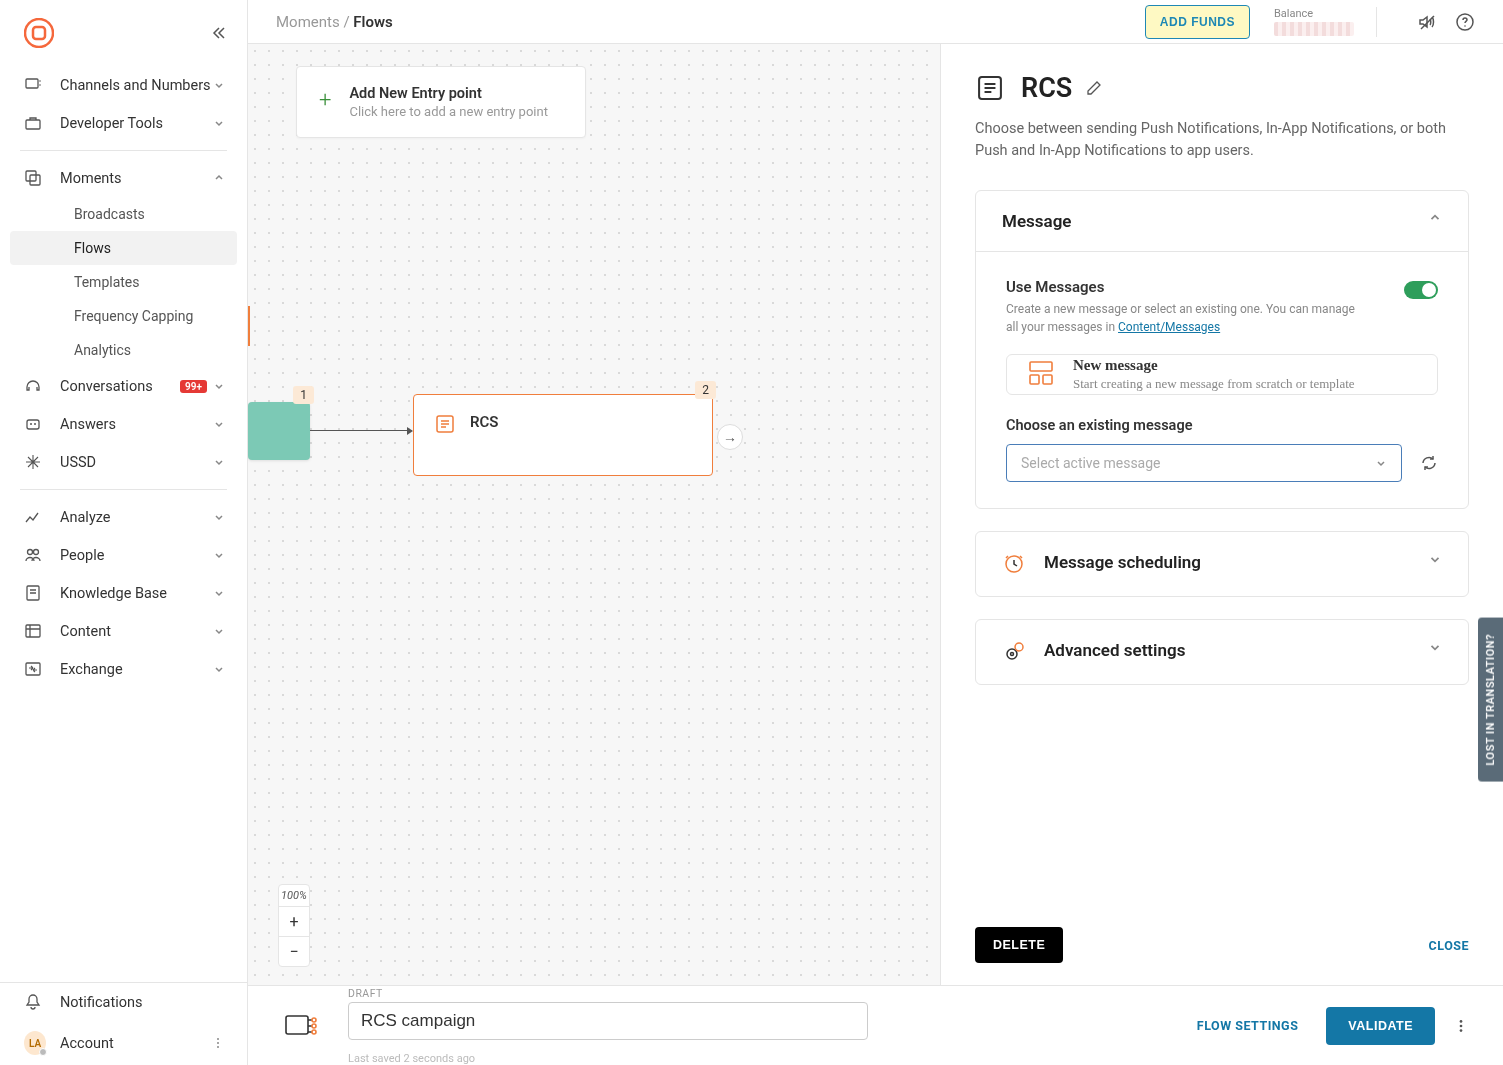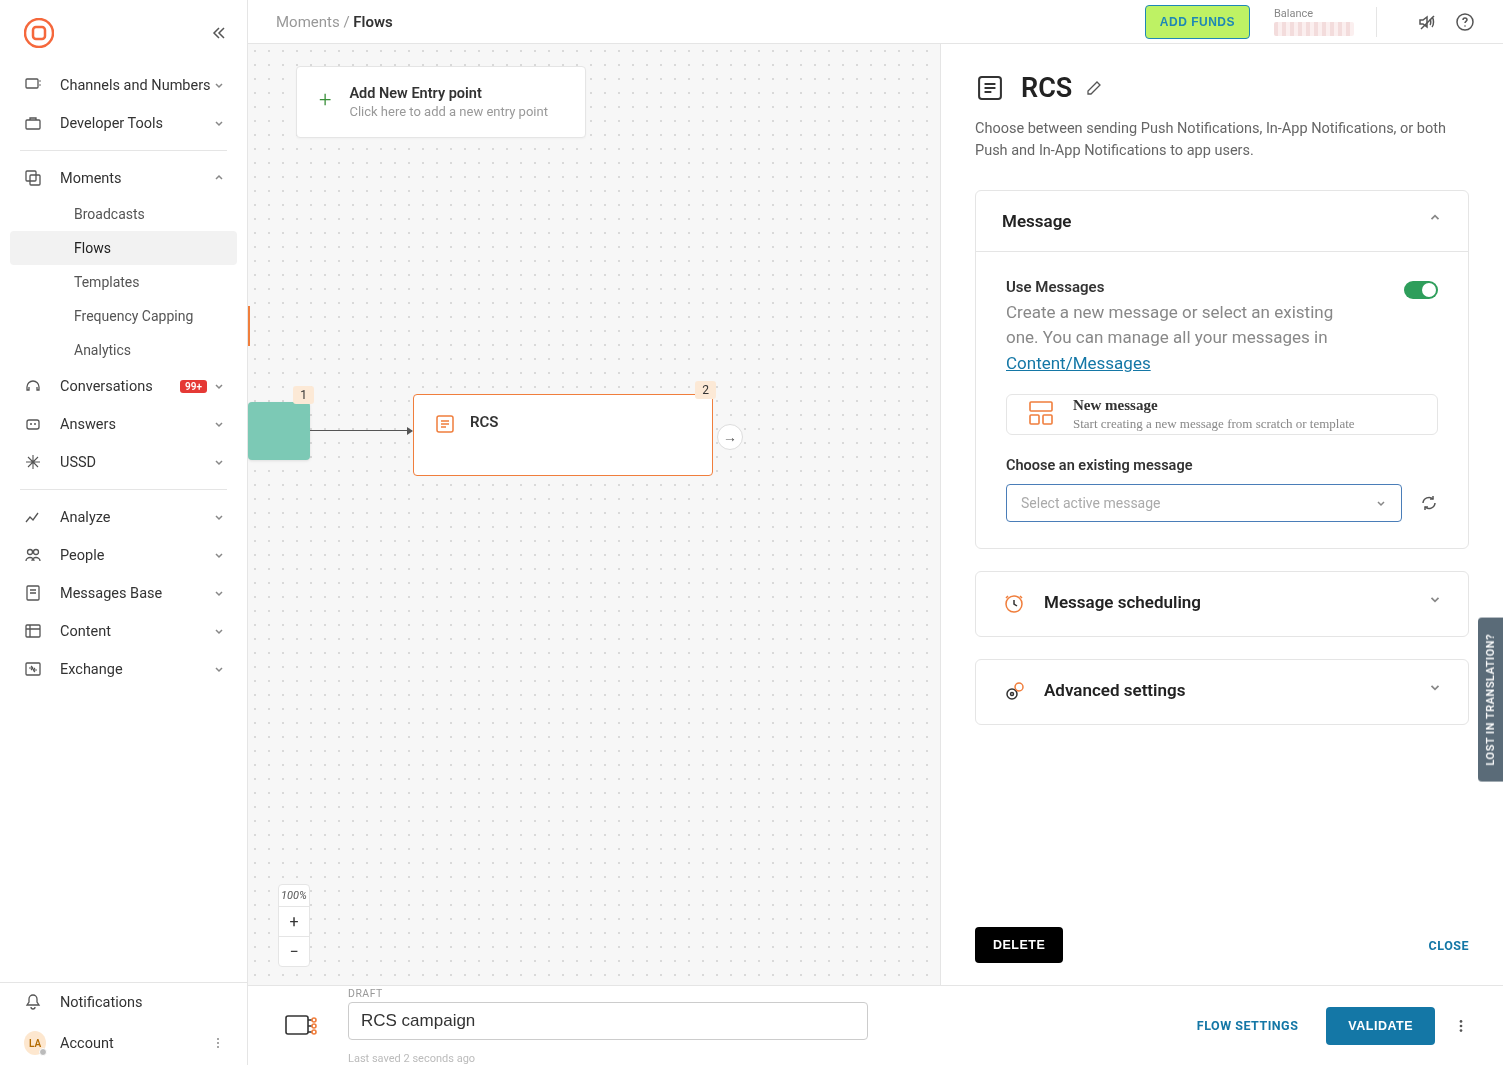--- a/index.html
+++ b/index.html
@@ -22,21 +22,21 @@
 .sub-item.active { background: #f2f2f2; color: #222; position: relative; }
 .sidebar-bottom { border-top: 1px solid #e5e5e5; }
 .avatar-circle { width:24px; height:24px; border-radius:50%; background:#fde7cf; color:#b36b00; font-size:10px; font-weight:600; display:flex; align-items:center; justify-content:center; position:relative; }
 .avatar-dot { position:absolute; bottom:-1px; right:-1px; width:8px; height:8px; border-radius:50%; background:#bbb; border:1.5px solid #fff; }
 
 
 .main { flex: 1; display: flex; flex-direction: column; min-width: 0; }
 .topbar { height: 44px; border-bottom: 1px solid #e5e5e5; display: flex; align-items: center; padding: 0 28px; }
 .breadcrumb { flex: 1; font-size: 15px; color: #999; }
 .breadcrumb b { color: #333; font-weight: 600; }
-.add-funds-btn { border:1.5px solid #1e88b5; color:#1e88b5; font-weight:700; font-size:12px; letter-spacing:0.5px; padding:9px 14px; border-radius:4px; background:#bef264; cursor:pointer; }
+.add-funds-btn { border:1.5px solid #1e88b5; color:#1e88b5; font-weight:700; font-size:12px; letter-spacing:0.5px; padding:9px 14px; border-radius:4px; background:#fef9c3; cursor:pointer; }
 .balance { margin-left: 24px; padding-left: 0; }
 .balance-label { font-size: 11px; color: #888; }
 .balance-redacted { width: 80px; height: 14px; background: repeating-linear-gradient(90deg,#f3dcdc,#f3dcdc 4px,#fbefef 4px,#fbefef 8px); border-radius:2px; margin-top:2px; }
 .top-div { width:1px; height:30px; background:#e5e5e5; margin:0 22px; }
 .top-icon { color:#555; margin-left:18px; cursor:pointer; }
 
 
 .workspace { flex: 1; display: flex; min-height: 0; }
 .canvas-wrap { flex: 1; position: relative; background-color: #f7f7f7; background-image: radial-gradient(#d9d9d9 1px, transparent 1px); background-size: 14px 14px; overflow:hidden; border-right:1px solid #e5e5e5; }
 .entry-card { position:absolute; top:22px; left:48px; width:290px; background:#fff; border:1px solid #e5e5e5; border-radius:4px; padding:18px 22px; display:flex; align-items:flex-start; cursor:pointer; box-shadow:0 1px 2px rgba(0,0,0,0.03); }
@@ -71,21 +71,21 @@
 .panel-body { padding: 12px 34px 20px 34px; }
 .accordion { border:1px solid #e5e5e5; border-radius:6px; margin-bottom:22px; }
 .acc-head { padding:20px 26px; display:flex; cursor:pointer; }
 .acc-head .acc-icon { margin-right:18px; }
 .acc-head .acc-title { flex:1; font-size:17px; font-weight:600; color:#222; }
 .acc-head .chev { color:#888; }
 .acc-body { border-top:1px solid #e5e5e5; padding:26px 30px; }
 
 .use-row { display:flex; align-items:flex-start; justify-content:space-between; margin-bottom:18px; }
 .use-title { font-size:15px; font-weight:600; color:#333; margin-bottom:4px; }
-.use-desc { font-size:17px; color:#888; line-height:1.5; max-width: 360px; }
+.use-desc { font-size:12px; color:#888; line-height:1.5; max-width: 360px; }
 .use-desc a { color:#1477a6; text-decoration:underline; cursor:pointer; }
 .toggle { width:34px; height:18px; background:#2e9e5b; border-radius:10px; position:relative; cursor:pointer; margin-top:3px; flex-shrink:0; }
 .toggle::after { content:''; position:absolute; right:2px; top:2px; width:14px; height:14px; background:#fff; border-radius:50%; }
 
 .new-msg-card { border:1px solid #e5e5e5; border-radius:6px; padding:2px 20px; display:flex; align-items:flex-start; cursor:pointer; margin-bottom:22px;font-family:Liberation Serif, serif; }
 .new-msg-icon { margin-right:18px; color:#f07e3c; margin-top:2px; }
 .new-msg-title { font-weight:600; font-size:15px; color:#333; }
 .new-msg-sub { font-size:13px; color:#888; margin-top:2px; }
 
 .choose-label { font-size:14.5px; font-weight:600; color:#333; margin-bottom:10px; }
@@ -256,21 +256,21 @@
             </svg>
           </span>
       </div>
       <div class="nav-item">
         <span class="nav-icon">
             <svg width="18" height="18" viewBox="0 0 18 18">
               <rect x="3" y="2" width="12" height="14" rx="1" fill="none" stroke="currentColor" stroke-width="1.3"></rect>
               <path d="M6 6h6M6 9h6" stroke="currentColor" stroke-width="1.3"></path>
             </svg>
           </span>
-        <span class="nav-label">Messages Base</span>
+        <span class="nav-label">Knowledge Base</span>
         <span class="chev">
             <svg width="12" height="12" viewBox="0 0 12 12">
               <path d="M3 5l3 3 3-3" fill="none" stroke="currentColor" stroke-width="1.5"></path>
             </svg>
           </span>
       </div>
       <div class="nav-item">
         <span class="nav-icon">
             <svg width="18" height="18" viewBox="0 0 18 18">
               <rect x="2" y="3" width="14" height="12" rx="1" fill="none" stroke="currentColor" stroke-width="1.3"></rect>

